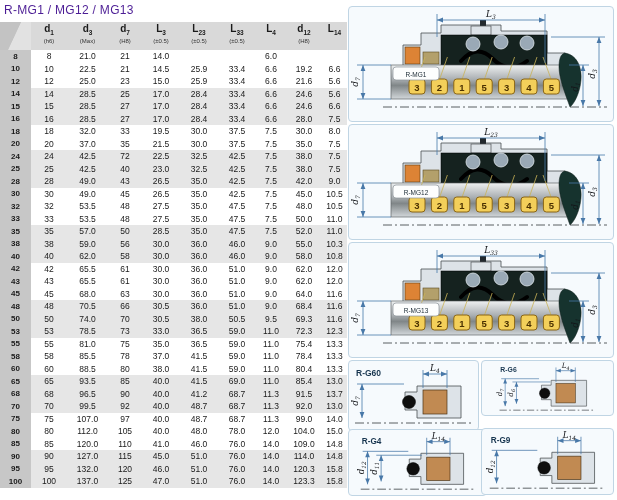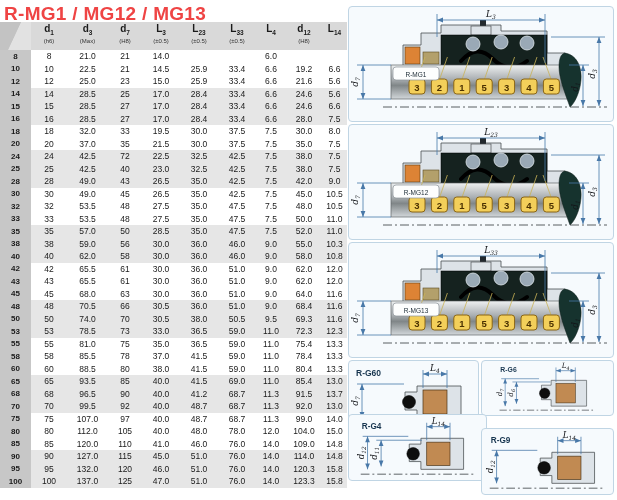--- a/index.html
+++ b/index.html
@@ -1,35 +1,35 @@
 <!DOCTYPE html>
 <html><head>
 <meta charset="utf-8">
 <style>
   *{margin:0;padding:0;box-sizing:border-box}
   html,body{width:617px;height:500px;overflow:hidden}
   body{font-family:"Liberation Sans",sans-serif;background:#fff;position:relative;color:#1a1a1a}
-  .title{position:absolute;left:4px;top:3px;font-size:19px;font-weight:bold;color:#ef4444;letter-spacing:.3px}
+  .title{position:absolute;left:4px;top:3px;font-size:12px;font-weight:normal;color:#4c1d95;letter-spacing:.3px}
   table{position:absolute;left:0;top:22px;width:347px;border-collapse:collapse;table-layout:fixed}
   th,td{font-size:8.5px;text-align:center;padding:0;height:12.5px;white-space:nowrap;overflow:hidden;font-weight:normal}
   thead th{background:#d9d9d9;height:28px;vertical-align:top;padding-top:2px;line-height:1}
   thead th.corner{background:linear-gradient(115deg,#c3c3c3 47%,#e2e2e2 49%)}
   .hsym{font-size:10px;font-weight:bold}
   .hsym sub{font-size:6.5px}
   .htol{display:block;font-size:6px;color:#333;margin-top:1px}
   tbody th{background:#c7c7c7;font-weight:bold;font-size:8px}
   tr.band td{background:#e6e6e6}
   .panel{position:absolute;background:#f6fafd;border:1px solid #c0d5e4;border-radius:4px;overflow:hidden}
   .panel svg{display:block;width:100%;height:100%}
   #p-mg1{left:348px;top:6px;width:266px;height:116px}
   #p-mg12{left:348px;top:124px;width:266px;height:116px}
   #p-mg13{left:348px;top:242px;width:266px;height:116px}
   #p-g60{left:348px;top:360px;width:131px;height:71px}
   #p-g6{left:481px;top:360px;width:133px;height:56px}
-  #p-g4{left:348px;top:414px;width:139px;height:67px}
+  #p-g4{left:348px;top:429px;width:139px;height:67px}
   #p-g9{left:481px;top:428px;width:133px;height:67px}
   
   .housing{fill:#dde3e8;stroke:#4a4f52;stroke-width:.8}
   .darkseal{fill:#15221f;stroke:#000;stroke-width:.5}
   .bellow{fill:none;stroke:#000;stroke-width:4;stroke-linecap:round}
   .ball{fill:#9aa9b6;stroke:#dfe7ec;stroke-width:.8}
   .orange{fill:#dd8335;stroke:#5a3a10;stroke-width:.6}
   .tan{fill:#b3a06b;stroke:#5a4a20;stroke-width:.6}
   .shaftrect{stroke:#5f6568;stroke-width:.7}
   .drop{fill:#16332e;stroke:#0a1a17;stroke-width:.5}

